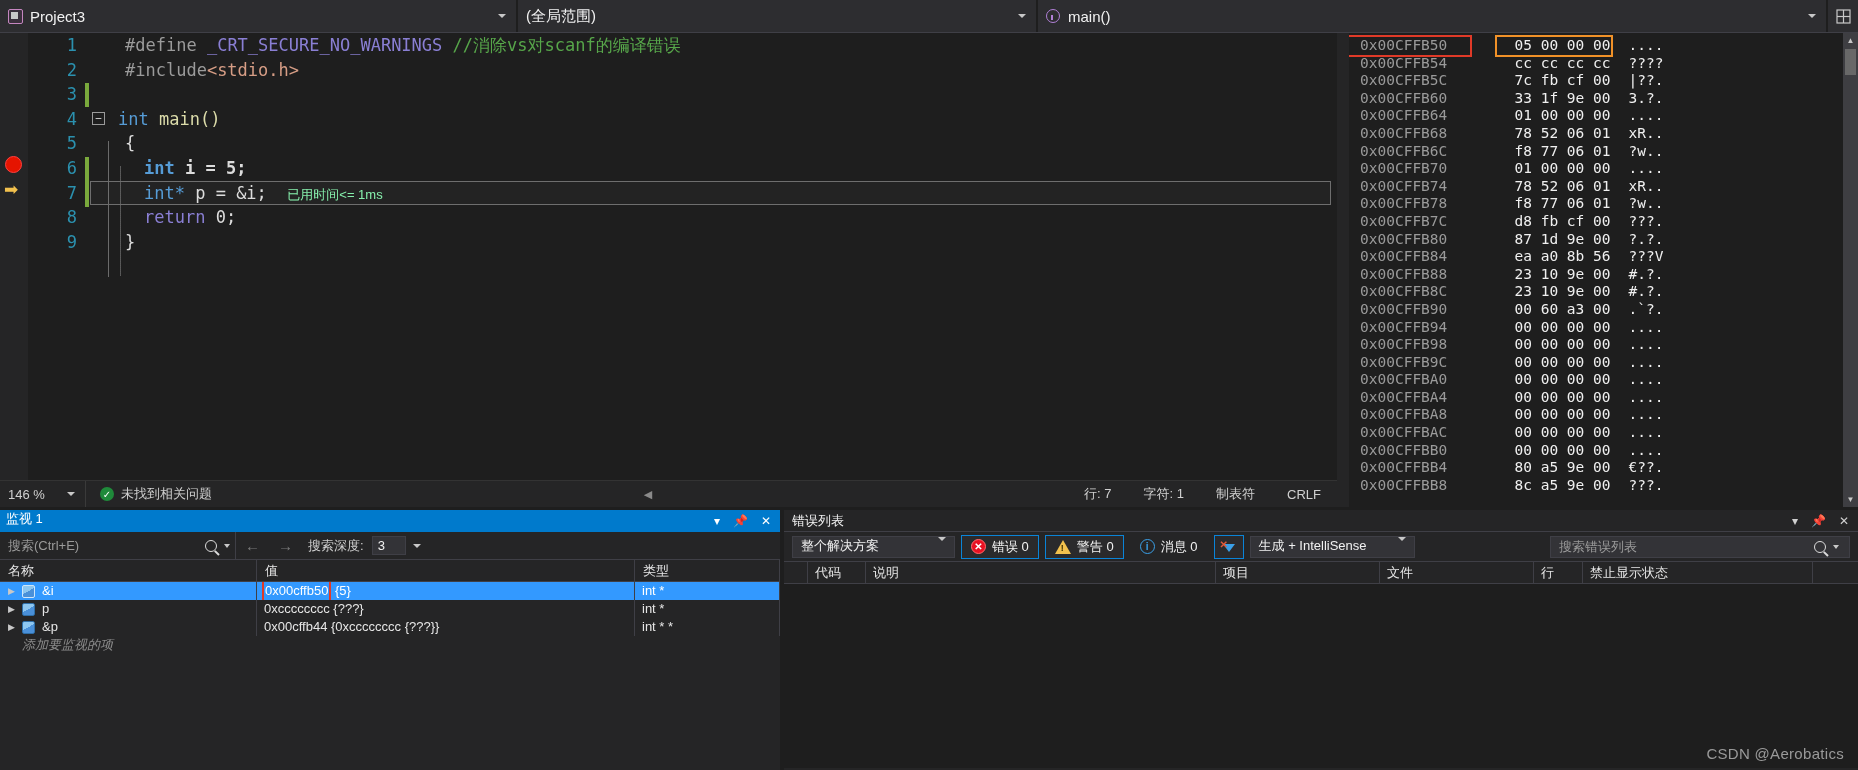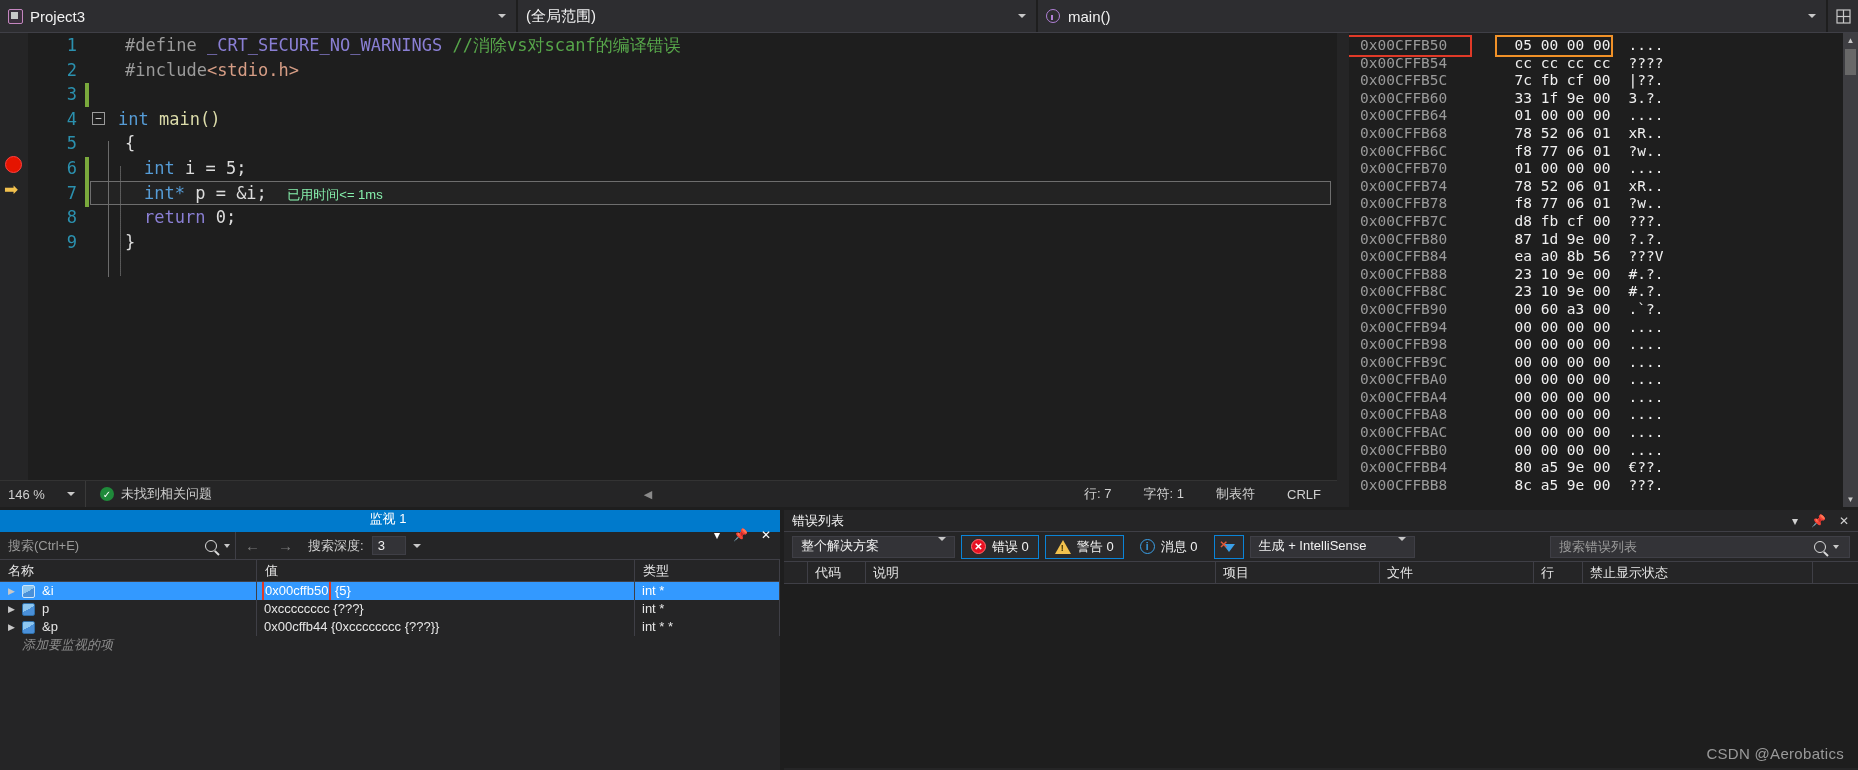--- a/index.html
+++ b/index.html
@@ -196,22 +196,22 @@
     position: absolute; left: 2px; top: 16px; width: 11px; height: 26px;
     background: #686868;
   }
 
   
   .watch {
     position: absolute; left: 0; top: 510px; width: 780px; height: 260px;
     background: #252526;
   }
   .panel-tabbar {
-    height: 22px; background: #007acc; display: flex; align-items: center;
-    padding-left: 6px; color: #fff; font-size: 13px; flex-direction: column;
+    height: 22px; background: #007acc; display: flex; 
+    padding-left: 6px; color: #fff; font-size: 13px;
   }
   .panel-tabbar .tab-title { padding-right: 10px; }
   .panel-tabbar .tb-actions {
     margin-left: auto; display: flex; align-items: center; gap: 13px;
     padding-right: 9px; font-size: 12px;
   }
   .watch-toolbar {
     height: 28px; background: #252526; display: flex; align-items: center;
     font-size: 13px; color: #d0d0d0; border-bottom: 1px solid #3f3f46;
   }
@@ -444,21 +444,21 @@
       <div class="cline" style="padding-left:25px;"><span class="tk-pre">#define</span> <span class="tk-macro">_CRT_SECURE_NO_WARNINGS</span> <span class="tk-cmt">//消除vs对scanf的编译错误</span></div>
 
       <div class="cline" style="padding-left:25px;"><span class="tk-pre">#include</span><span class="tk-str">&lt;stdio.h&gt;</span></div>
 
       <div class="cline"></div>
 
       <div class="cline" style="padding-left:18px;position:relative;"><span class="fold-box">−</span><span class="tk-kw">int</span> <span class="tk-fn">main()</span></div>
 
       <div class="cline" style="padding-left:25px;"><span class="tk-pln">{</span></div>
 
-      <div class="cline" style="padding-left:44px;"><span class="tk-kw">int</span><span class="tk-pln"> i = 5;</span></div>
+      <div class="cline" style="padding-left:44px;font-weight:bold;"><span class="tk-kw">int</span><span class="tk-pln"> i = 5;</span></div>
 
       <div class="cline" style="padding-left:44px;"><span class="tk-kw">int*</span><span class="tk-pln"> p = &amp;i;</span>  <span class="elapsed big">已用时间</span><span class="elapsed">&lt;= 1ms</span></div>
 
       <div class="cline" style="padding-left:44px;"><span class="tk-macro">return</span><span class="tk-pln"> 0;</span></div>
 
       <div class="cline" style="padding-left:25px;"><span class="tk-pln">}</span></div>
     </div>
   </div>
 
   <div class="ed-scroll">

